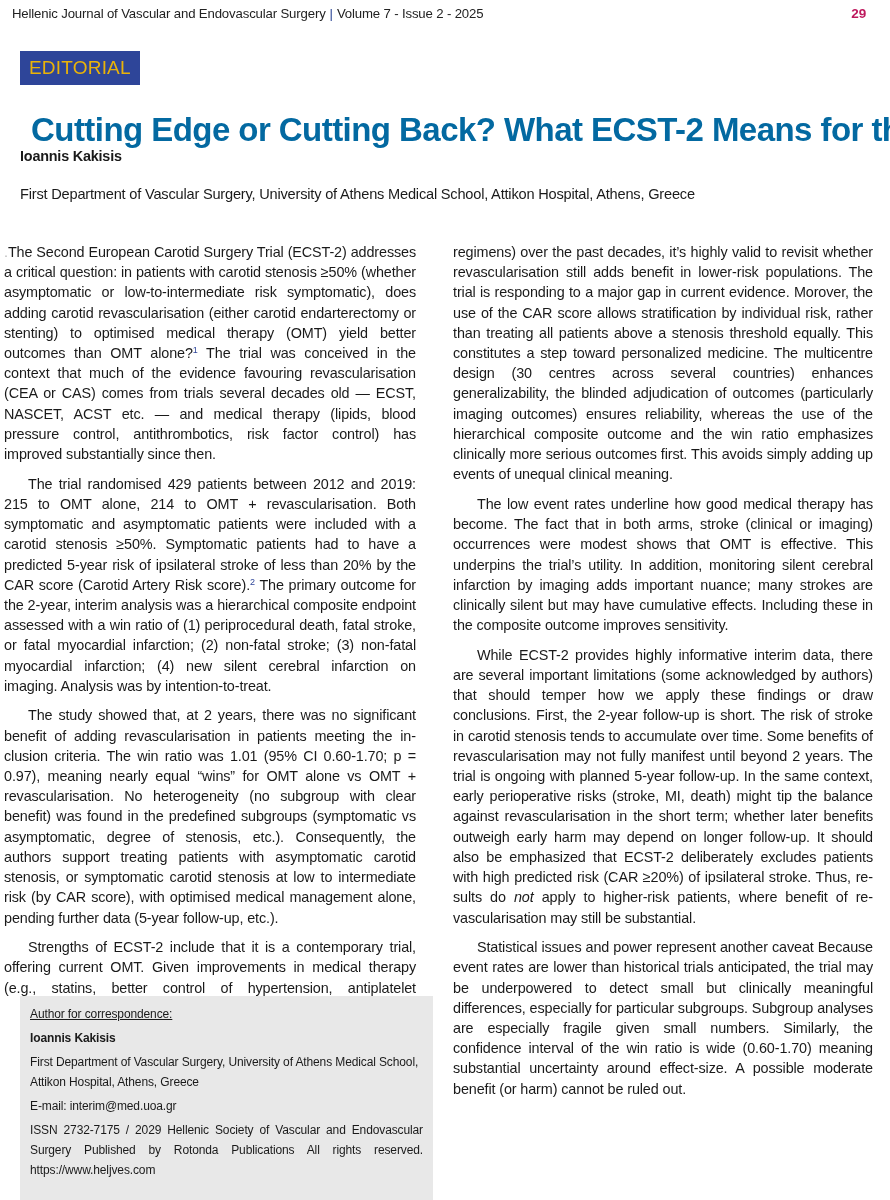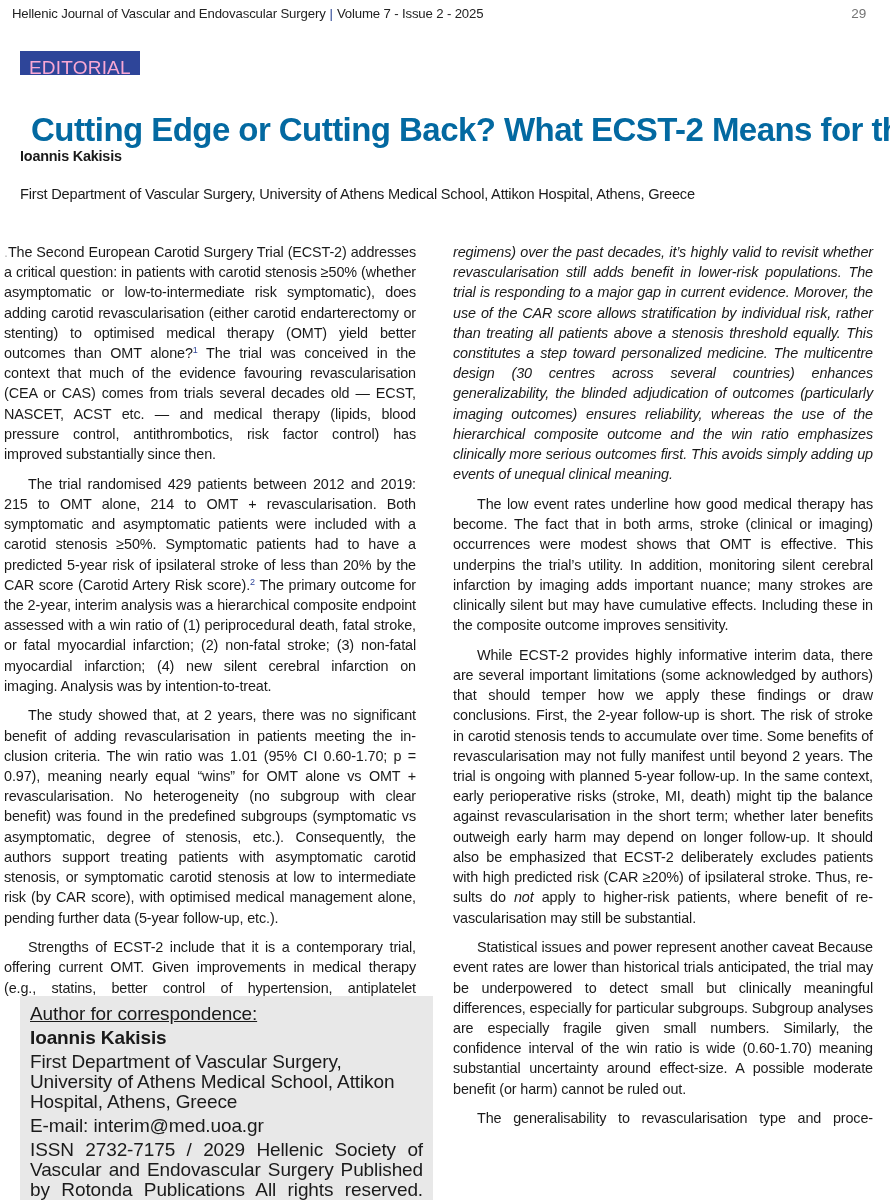--- a/index.html
+++ b/index.html
@@ -7,25 +7,25 @@
     width: 890px; height: 1200px; overflow: hidden; position: relative;
     font-family: "Liberation Sans", "DejaVu Sans", sans-serif;
     color: #1a1a1a;
   }
   .running-head {
     position: absolute; left: 12px; top: 4px; right: 24px; height: 20px;
     font-size: 13.2px; line-height: 20px; letter-spacing: -0.15px; color: #222;
   }
   .running-head .sep { color: #2b4596; margin: 0 4px; }
   .running-head .page-no {
-    position: absolute; right: 0; top: 0; color: #737373; font-weight: normal; font-size: 13.5px;
+    position: absolute; right: 0; top: 0; color: #be185d; font-weight: bold; font-size: 13.5px;
   }
   .section-label {
-    position: absolute; left: 20px; top: 51px; height: 24px; padding: 0 9px;
-    background: #2e4599; color: #f9a8d4; font-size: 19px; line-height: 34px;
+    position: absolute; left: 20px; top: 51px; height: 34px; padding: 0 9px;
+    background: #2e4599; color: #eab308; font-size: 19px; line-height: 34px;
     letter-spacing: 0.2px;
   }
   .article-title {
     position: absolute; left: 20px; top: 92px; width: 870px;
     font-size: 33px; line-height: 32px; font-weight: bold; color: #0369a1;
     letter-spacing: -0.55px; white-space: nowrap; margin-left: 11px;
   }
   .author {
     position: absolute; left: 20px; top: 148px; font-size: 14.4px; font-weight: bold; color: #1a1a1a;
     letter-spacing: -0.2px;
@@ -35,26 +35,26 @@
     letter-spacing: -0.2px; white-space: nowrap;
   }
   .col {
     position: absolute; top: 242px; font-size: 14.4px; line-height: 20.2px;
     text-align: justify; hyphens: manual; letter-spacing: -0.12px;
   }
   .col-left { left: 4px; width: 412px; }
   .col-right { left: 453px; width: 420px; }
   .col p { margin: 0 0 9.5px 0; text-indent: 24px; }
   .col p.noindent { text-indent: 0; }
-  .col p.cont { text-indent: 0; font-style: italic; }
+  .col p.cont { text-indent: 0; }
   sup.ref { color: #2e4599; font-size: 9px; line-height: 0; vertical-align: 5px; }
   .corr-box {
     position: absolute; left: 20px; top: 996px; width: 413px; height: 204px;
     background: #e8e8e8; box-sizing: border-box; padding: 8px 10px 0 10px;
-    font-size: 19px; line-height: 20px; color: #1a1a1a; letter-spacing: -0.12px;
+    font-size: 12px; line-height: 20px; color: #1a1a1a; letter-spacing: -0.12px;
   }
   .corr-box .corr-heading { text-decoration: underline; margin-bottom: 4px; }
   .corr-box .corr-name { font-weight: bold; margin-bottom: 4px; }
   .corr-box .corr-line { margin-bottom: 4px; }
   .corr-box .corr-tight { margin-bottom: 0; text-align: justify; }
   .lead-dot { color: #bbb; }
 </style>
 </head>
 <body>
 
@@ -84,14 +84,13 @@
   <div class="corr-line">First Department of Vascular Surgery, University of Athens Medical School, Attikon Hospital, Athens, Greece</div>
   <div class="corr-line">E-mail: interim@med.uoa.gr</div>
   <div class="corr-tight">ISSN 2732-7175 / 2029 Hellenic Society of Vascular and Endovascular Surgery Published by Rotonda Publications All rights reserved. https://www.heljves.com</div>
 </div>
 
 <div class="col col-right">
   <p class="cont">regimens) over the past decades, it’s highly valid to revisit whether revascularisation still adds benefit in lower-risk pop­ulations. The trial is responding to a major gap in current ev­idence. Morover, the use of the CAR score allows stratifica­tion by individual risk, rather than treating all patients above a stenosis threshold equally. This constitutes a step toward personalized medicine. The multicentre design (30 centres across several countries) enhances generalizability, the blind­ed adjudication of outcomes (particularly imaging outcomes) ensures reliability, whereas the use of the hierarchical com­posite outcome and the win ratio emphasizes clinically more serious outcomes first. This avoids simply adding up events of unequal clinical meaning.</p>
   <p>The low event rates underline how good medical therapy has become. The fact that in both arms, stroke (clinical or im­aging) occurrences were modest shows that OMT is effective. This underpins the trial’s utility. In addition, monitoring silent cerebral infarction by imaging adds important nuance; many strokes are clinically silent but may have cumulative effects. Including these in the composite outcome improves sensitiv­ity.</p>
   <p><span>While ECST-2 provides highly informative interim data, there are several important limitations (some acknowledged by authors) that should temper how we apply these findings or draw conclusions. First, the 2-year follow-up is short. The risk of stroke in carotid stenosis tends to accumulate over time. Some benefits of revascularisation may not fully man­ifest until beyond 2 years. The trial is ongoing with planned 5-year follow-up. In the same context, early perioperative risks (stroke, MI, death) might tip the balance against revascu­larisation in the short term; whether later benefits outweigh early harm may depend on longer follow-up. It should also be emphasized that ECST-2 deliberately excludes patients with high predicted risk (CAR ≥20%) of ipsilateral stroke. Thus, re­sults do </span><em>not</em><span> apply to higher-risk patients, where benefit of re­vascularisation may still be substantial.</span></p>
   <p>Statistical issues and power represent another caveat Because event rates are lower than historical trials anticipat­ed, the trial may be underpowered to detect small but clin­ically meaningful differences, especially for particular sub­groups. Subgroup analyses are especially fragile given small numbers. Similarly, the confidence interval of the win ratio is wide (0.60-1.70) meaning substantial uncertainty around effect-size. A possible moderate benefit (or harm) cannot be ruled out.</p>
-  <p style="text-align-last: justify;">The generalisability to revascularisation type and proce-</p>
 </div>
 
 </body></html>

